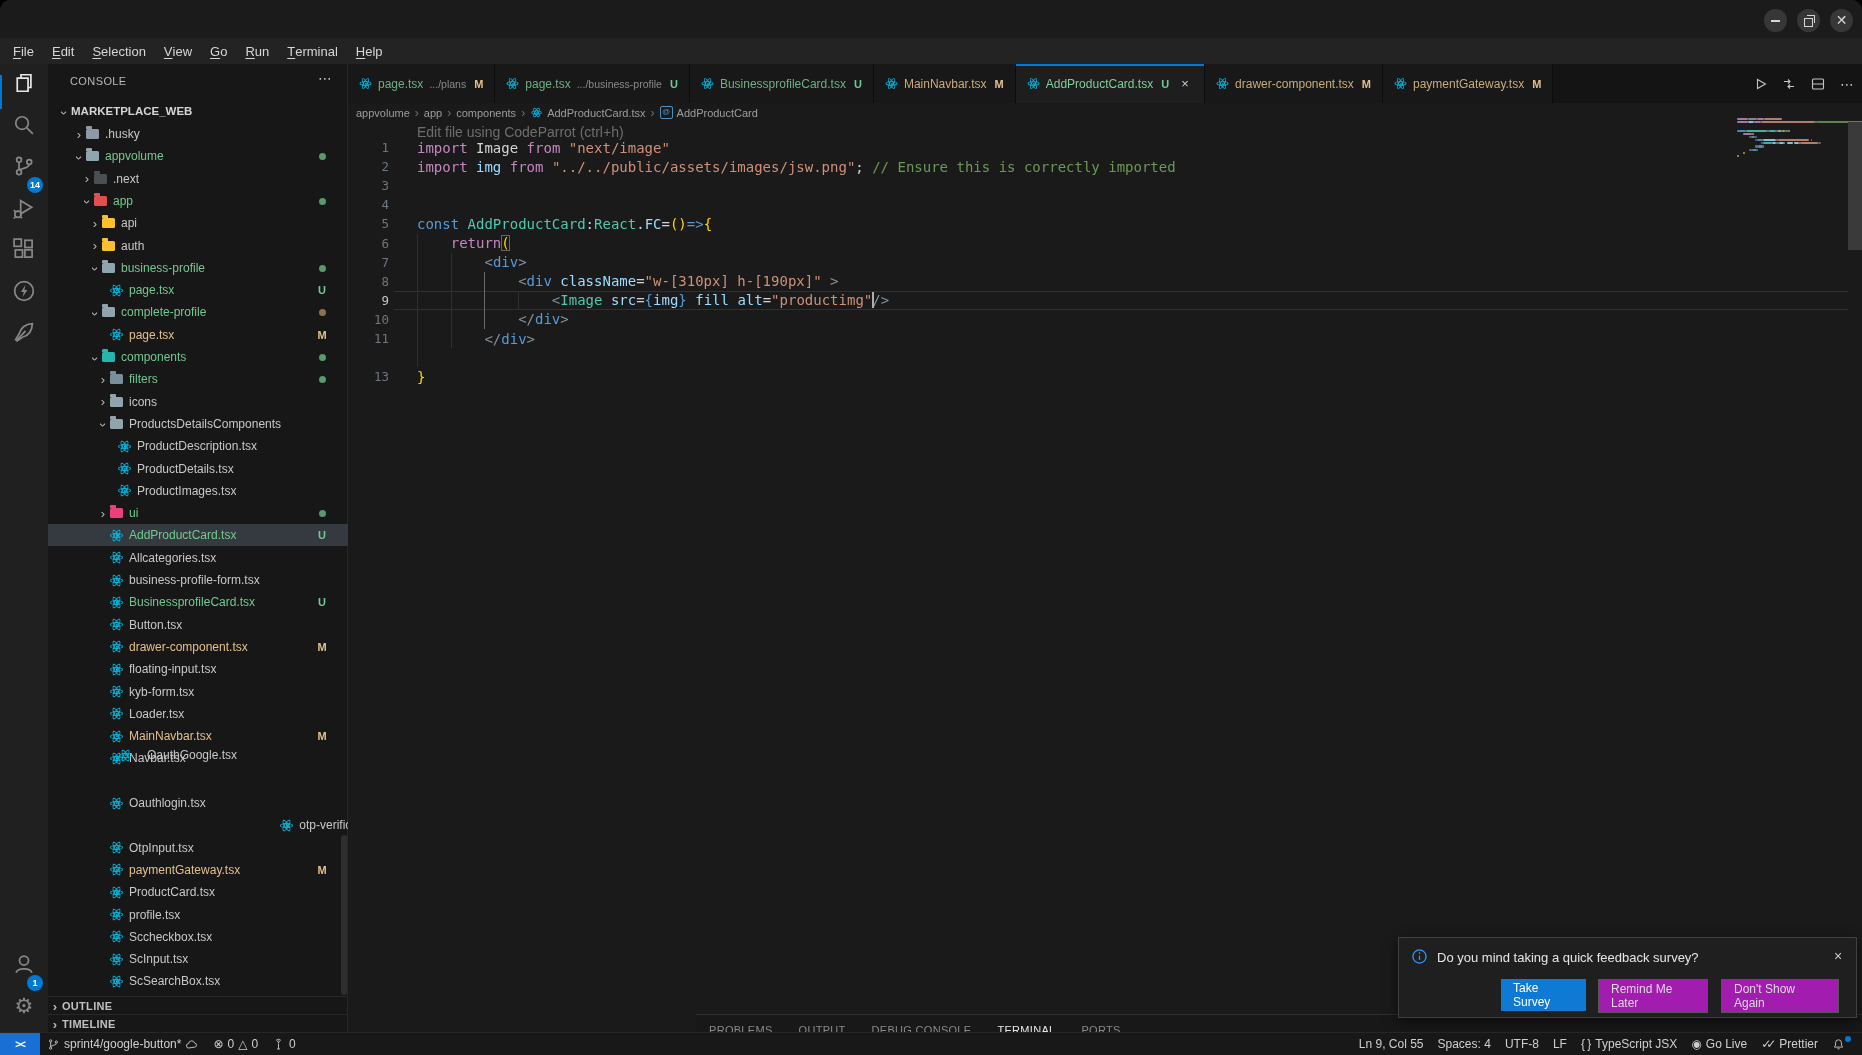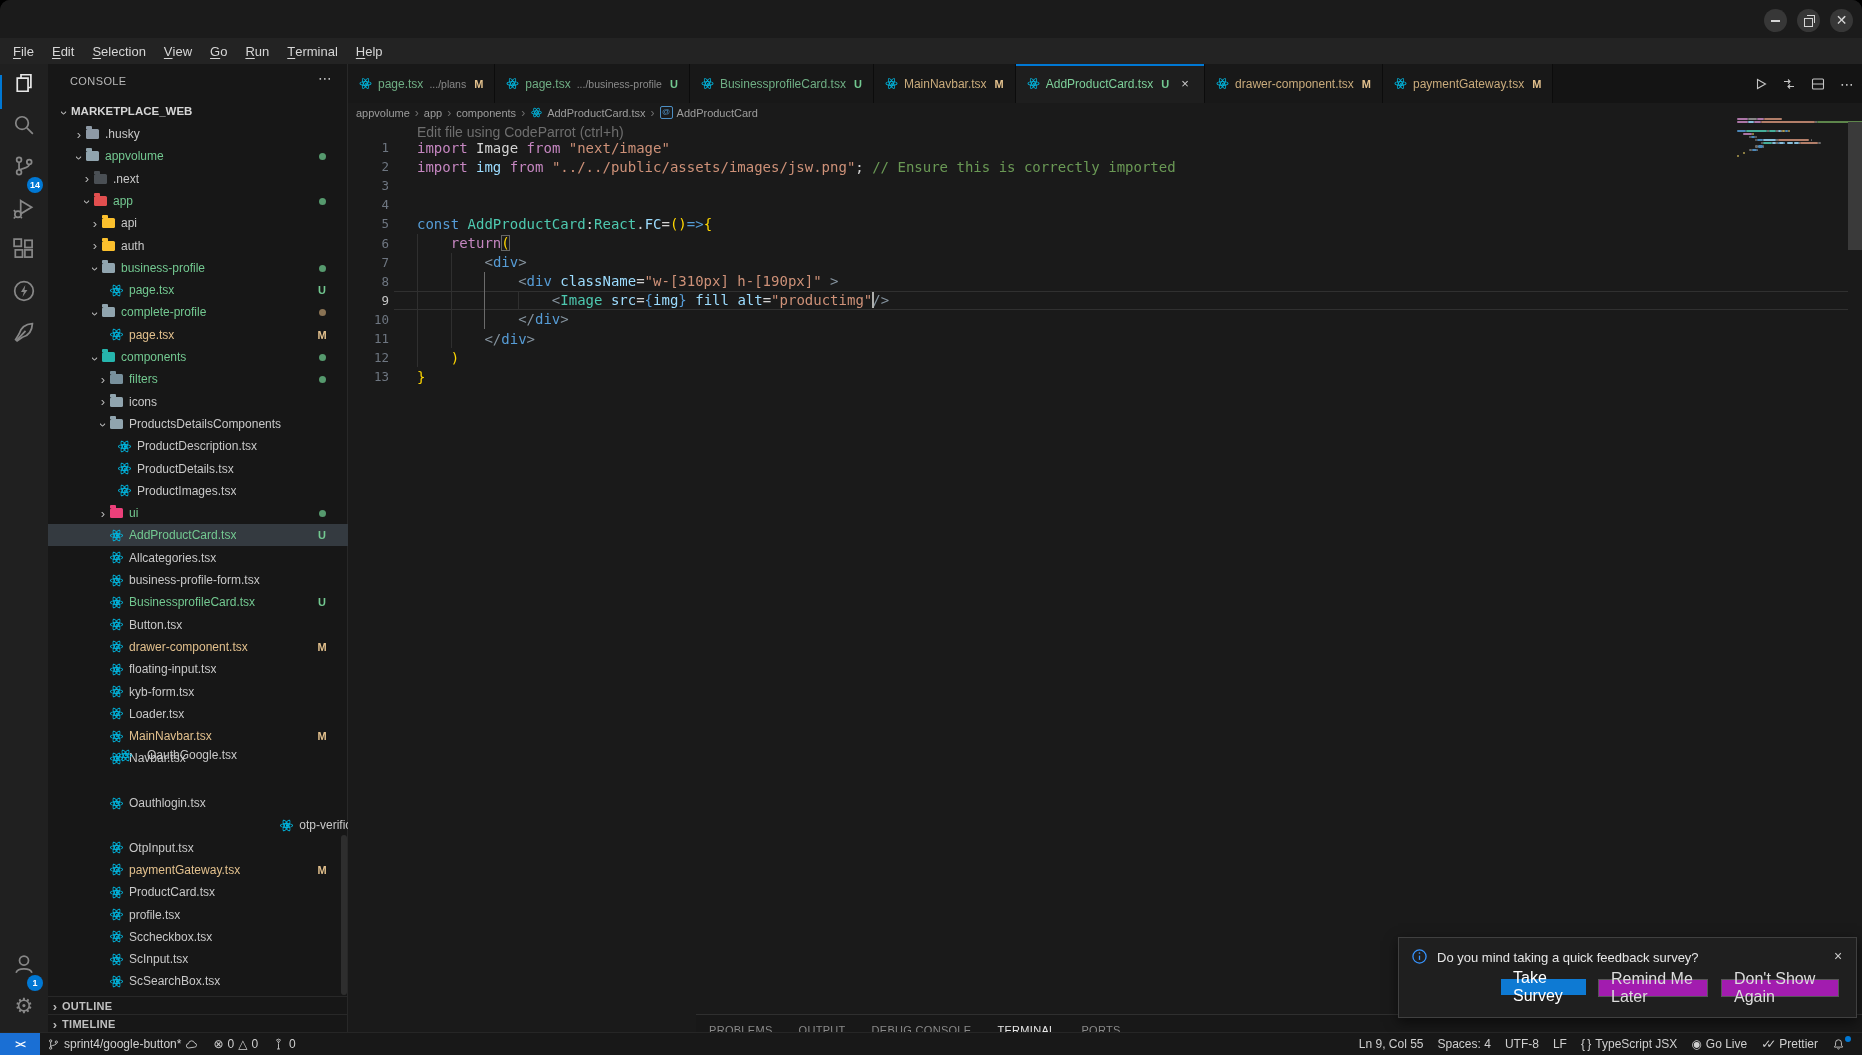--- a/index.html
+++ b/index.html
@@ -125,22 +125,22 @@
   .dblcheck{letter-spacing:-5px;margin-right:4px;}
   .belldot{position:absolute;right:3px;top:3px;width:6px;height:6px;border-radius:50%;background:#0078d4;}
 
   
   #toast{left:1398px;top:937px;width:459px;height:81px;background:#1f1f1f;border:1px solid #404040;box-sizing:border-box;
          box-shadow:0 4px 12px rgba(0,0,0,.55);z-index:50;}
   #toast-msg{left:38px;top:12px;color:#e6e6e6;font-size:13px;}
   #toast-info{left:12px;top:10px;color:#3794ff;}
   #toast-info svg{width:17px;height:17px;stroke:currentColor;fill:none;stroke-width:1.2;}
   #toast-close{left:430px;top:10px;color:#cccccc;font-size:14px;width:18px;text-align:center;}
-  .tbtn{position:absolute;top:41px;height:14px;font-size:16px;display:flex;align-items:center;justify-content:center;
-        box-sizing:border-box;padding:8px 12px;color:#fff;}
+  .tbtn{position:absolute;top:41px;height:14px;font-size:12px;display:flex;align-items:center;justify-content:center;
+        box-sizing:border-box;padding:16px 12px;color:#fff;}
   .tbtn.primary{background:#0e7ad3;}
   .tbtn.sec{background:#a21caf;border:1px solid #565656;color:#dddddd;}
 </style>
 </head>
 <body>
 
 <div id="window">
 
   <div class="abs" id="titlebar">
     <div class="abs winbtn" style="left:1764px"><span class="glyph-min"></span></div>
@@ -714,24 +714,20 @@
           <span class="ln cur">9</span>
           <span class="ct"><span class="tk-w">                </span><span class="tk-p">&lt;</span><span class="tk-t">Image </span><span class="tk-v">src</span><span class="tk-w">=</span><span class="tk-b">{</span><span class="tk-v">img</span><span class="tk-b">}</span><span class="tk-w"> </span><span class="tk-v">fill</span><span class="tk-w"> </span><span class="tk-v">alt</span><span class="tk-w">=</span><span class="tk-s">"productimg"</span><span class="tk-p">/&gt;</span></span>
         </div>
         <div class="abs cl" style="top: 187.9px;">
           <span class="ln">10</span>
           <span class="ct"><span class="tk-w">            </span><span class="tk-p">&lt;/</span><span class="tk-b">div</span><span class="tk-p">&gt;</span></span>
         </div>
         <div class="abs cl" style="top: 207px;">
           <span class="ln">11</span>
           <span class="ct"><span class="tk-w">        </span><span class="tk-p">&lt;/</span><span class="tk-b">div</span><span class="tk-p">&gt;</span></span>
-        </div>
-        <div class="abs cl" style="top: 226.1px;">
-          <span class="ln">12</span>
-          <span class="ct"><span class="tk-w">    </span><span class="tk-g">)</span></span>
         </div>
         <div class="abs cl" style="top: 245.2px;">
           <span class="ln">13</span>
           <span class="ct"><span class="tk-g">}</span></span>
         </div>
         <div class="abs" id="cursor" style="left: 524.22px; top: 170.3px;"></div>
       </div>
     <div class="abs" id="minimap">
         <div class="mline" style="left: 0px; top: 0px; width: 10.5px; background: rgb(197, 134, 192);"></div>
         <div class="mline" style="left: 10.5px; top: 0px; width: 9px; background: rgb(154, 154, 154);"></div>

